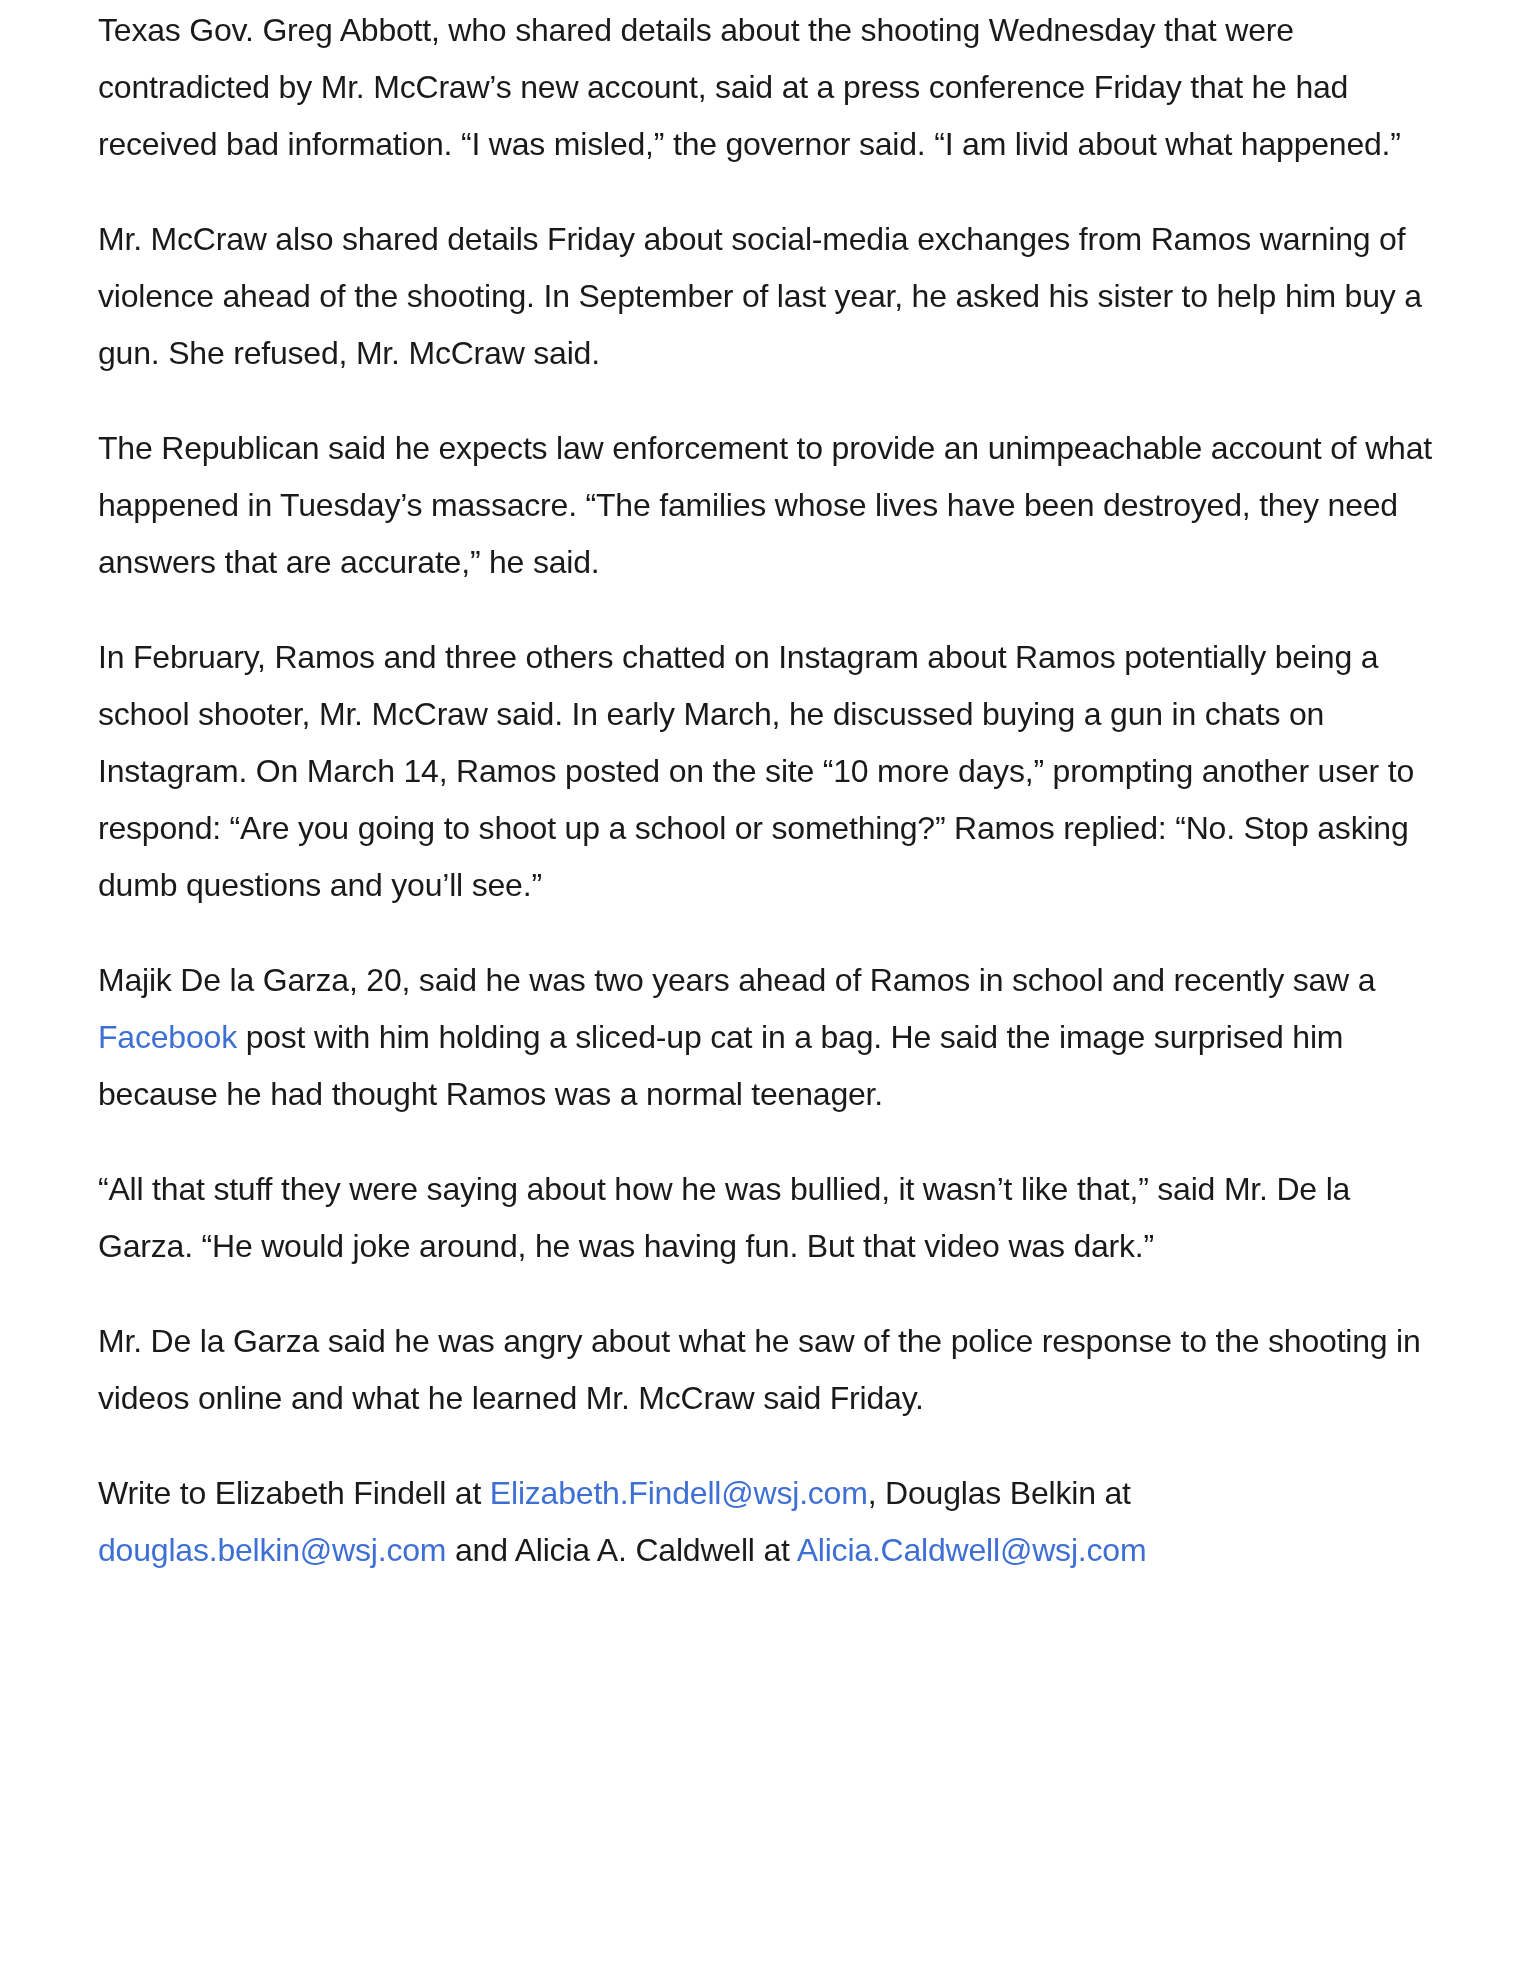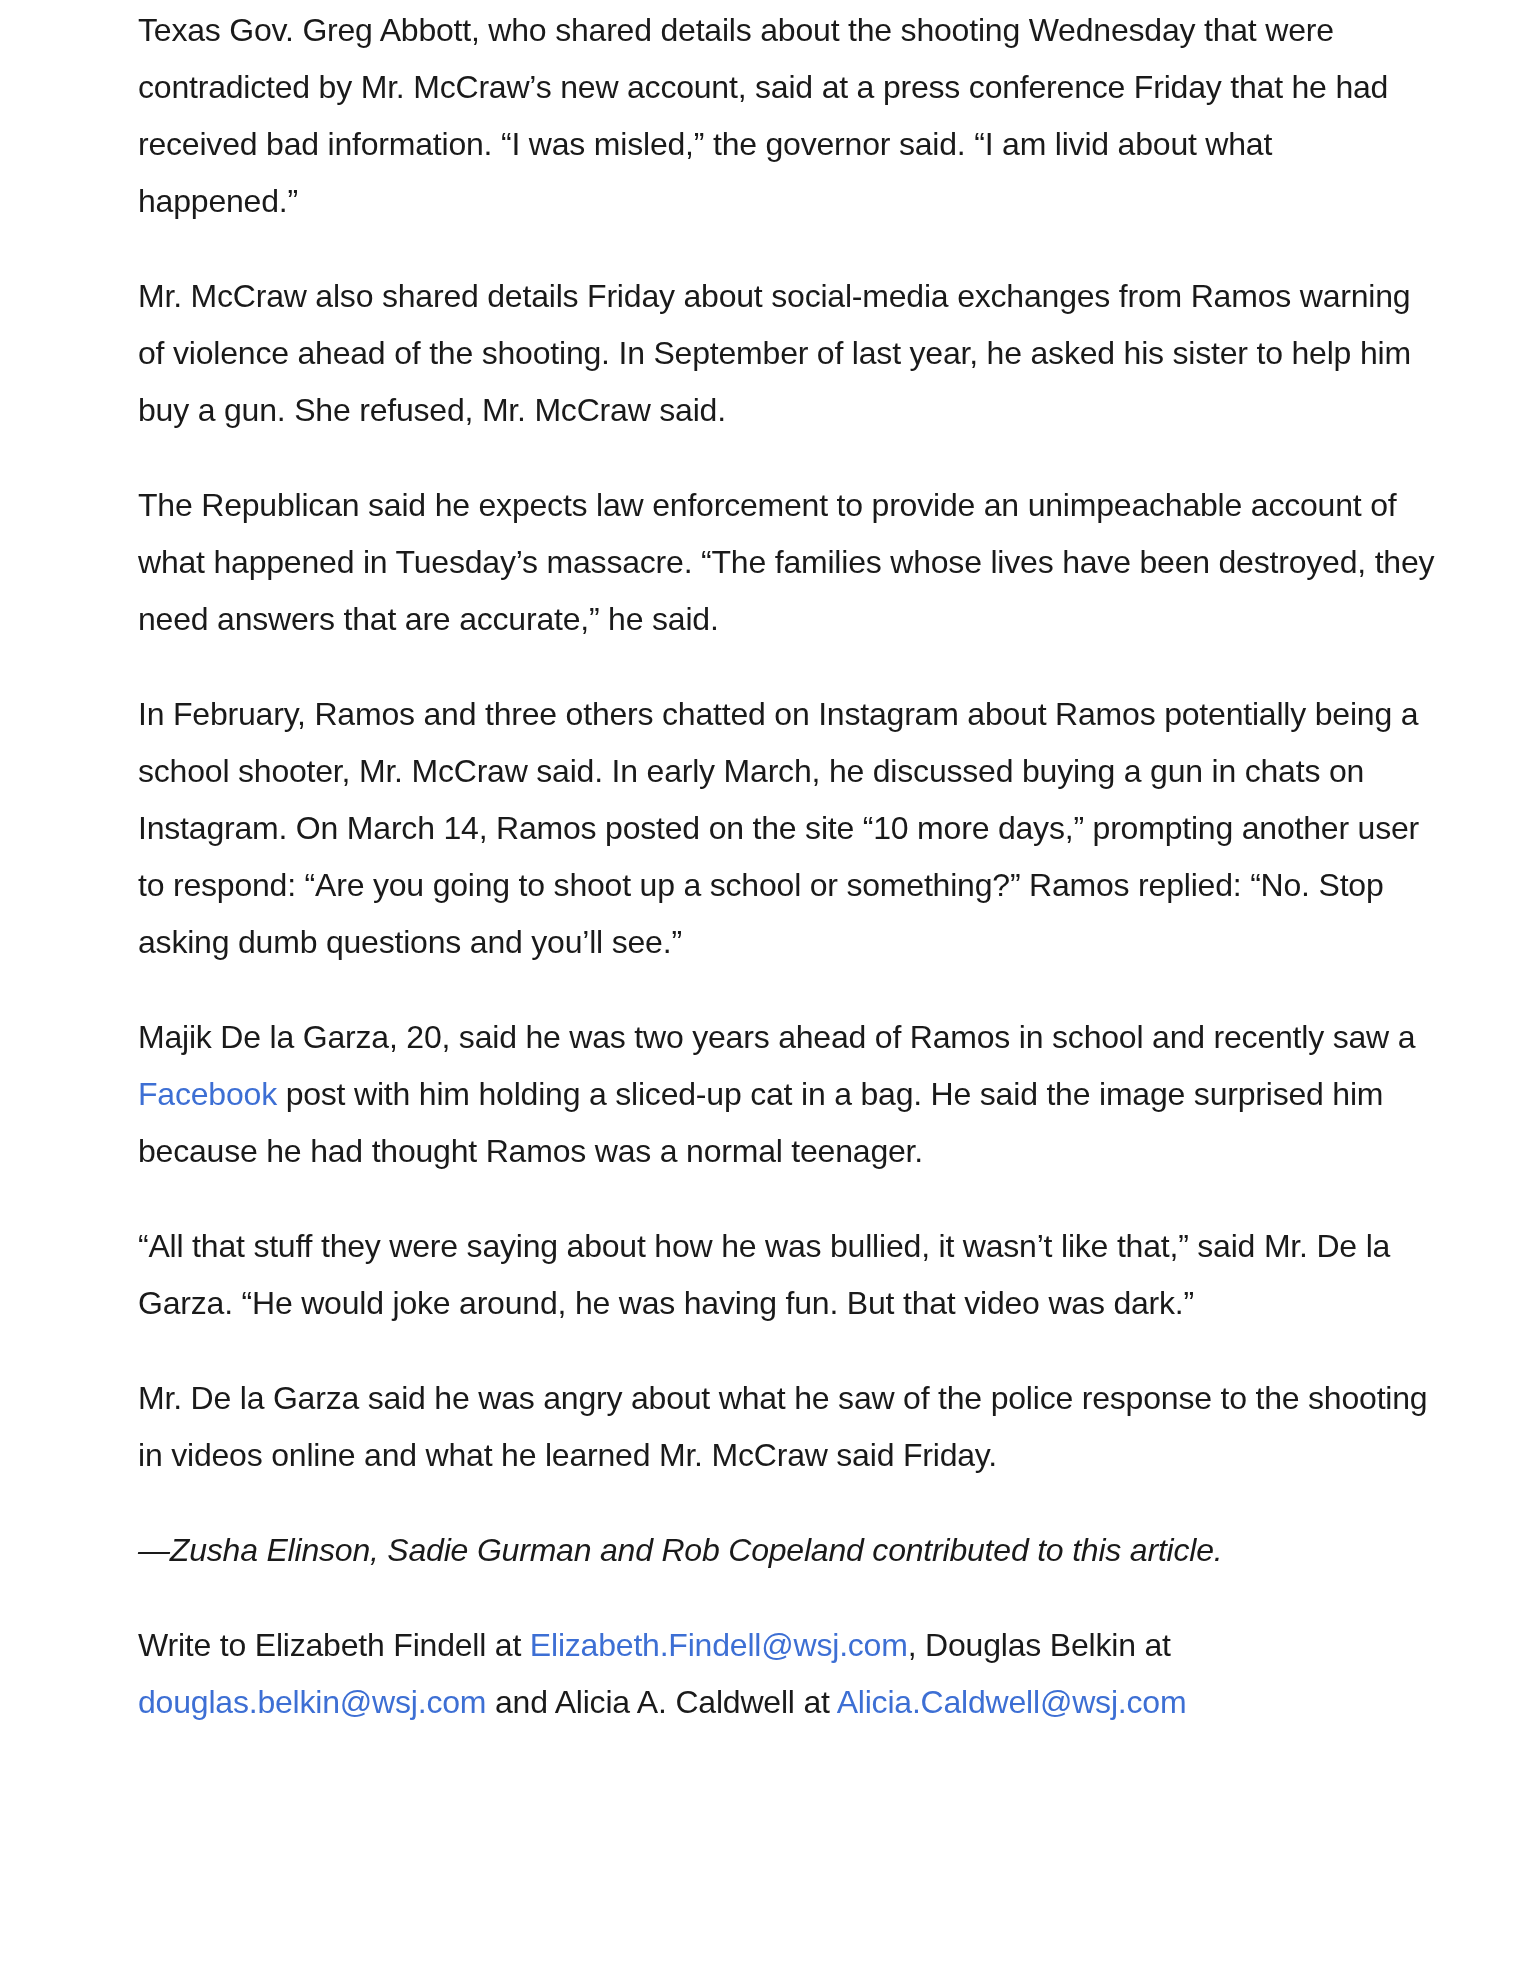--- a/index.html
+++ b/index.html
@@ -8,21 +8,20 @@
     background: #ffffff;
   }
   body {
     width: 1536px;
     height: 1961px;
     overflow: hidden;
     font-family: "Liberation Sans", "DejaVu Sans", sans-serif;
   }
   main {
     padding: 2px 100px 0 98px;
-    margin-left: 40px;
   }
   p.para {
     margin: 0 0 38px 0;
     font-size: 32px;
     line-height: 57px;
     letter-spacing: -0.2px;
     color: #1a1a1a;
     text-align: left;
   }
   p.para.italic {
@@ -42,16 +41,15 @@
 
 <main>
   <div id="paragraphs">
       <p class="para"><span>Texas Gov. Greg Abbott, who shared details about the shooting Wednesday that were contradicted by Mr. McCraw’s new account, said at a press conference Friday that he had received bad information. “I was misled,” the governor said. “I am livid about what happened.”</span></p>
       <p class="para"><span>Mr. McCraw also shared details Friday about social-media exchanges from Ramos warning of violence ahead of the shooting. In September of last year, he asked his sister to help him buy a gun. She refused, Mr. McCraw said.</span></p>
       <p class="para"><span>The Republican said he expects law enforcement to provide an unimpeachable account of what happened in Tuesday’s massacre. “The families whose lives have been destroyed, they need answers that are accurate,” he said.</span></p>
       <p class="para"><span>In February, Ramos and three others chatted on Instagram about Ramos potentially being a school shooter, Mr. McCraw said. In early March, he discussed buying a gun in chats on Instagram. On March 14, Ramos posted on the site “10 more days,” prompting another user to respond: “Are you going to shoot up a school or something?” Ramos replied: “No. Stop asking dumb questions and you’ll see.”</span></p>
       <p class="para"><span>Majik De la Garza, 20, said he was two years ahead of Ramos in school and recently saw a </span><a class="link">Facebook</a><span> post with him holding a sliced-up cat in a bag. He said the image surprised him because he had thought Ramos was a normal teenager.</span></p>
       <p class="para"><span>“All that stuff they were saying about how he was bullied, it wasn’t like that,” said Mr. De la Garza. “He would joke around, he was having fun. But that video was dark.”</span></p>
       <p class="para"><span>Mr. De la Garza said he was angry about what he saw of the police response to the shooting in videos online and what he learned Mr. McCraw said Friday.</span></p>
-      <p class="para italic"><span>—Zusha Elinson, Sadie Gurman and Rob Copeland contributed to this article.</span></p>
       <p class="para"><span class="bold">Write to</span><span> Elizabeth Findell at </span><a class="link">Elizabeth.Findell@wsj.com</a><span>, Douglas Belkin at </span><a class="link">douglas.belkin@wsj.com</a><span> and Alicia A. Caldwell at </span><a class="link">Alicia.Caldwell@wsj.com</a></p>
     </div>
 </main>
 
 </body></html>

